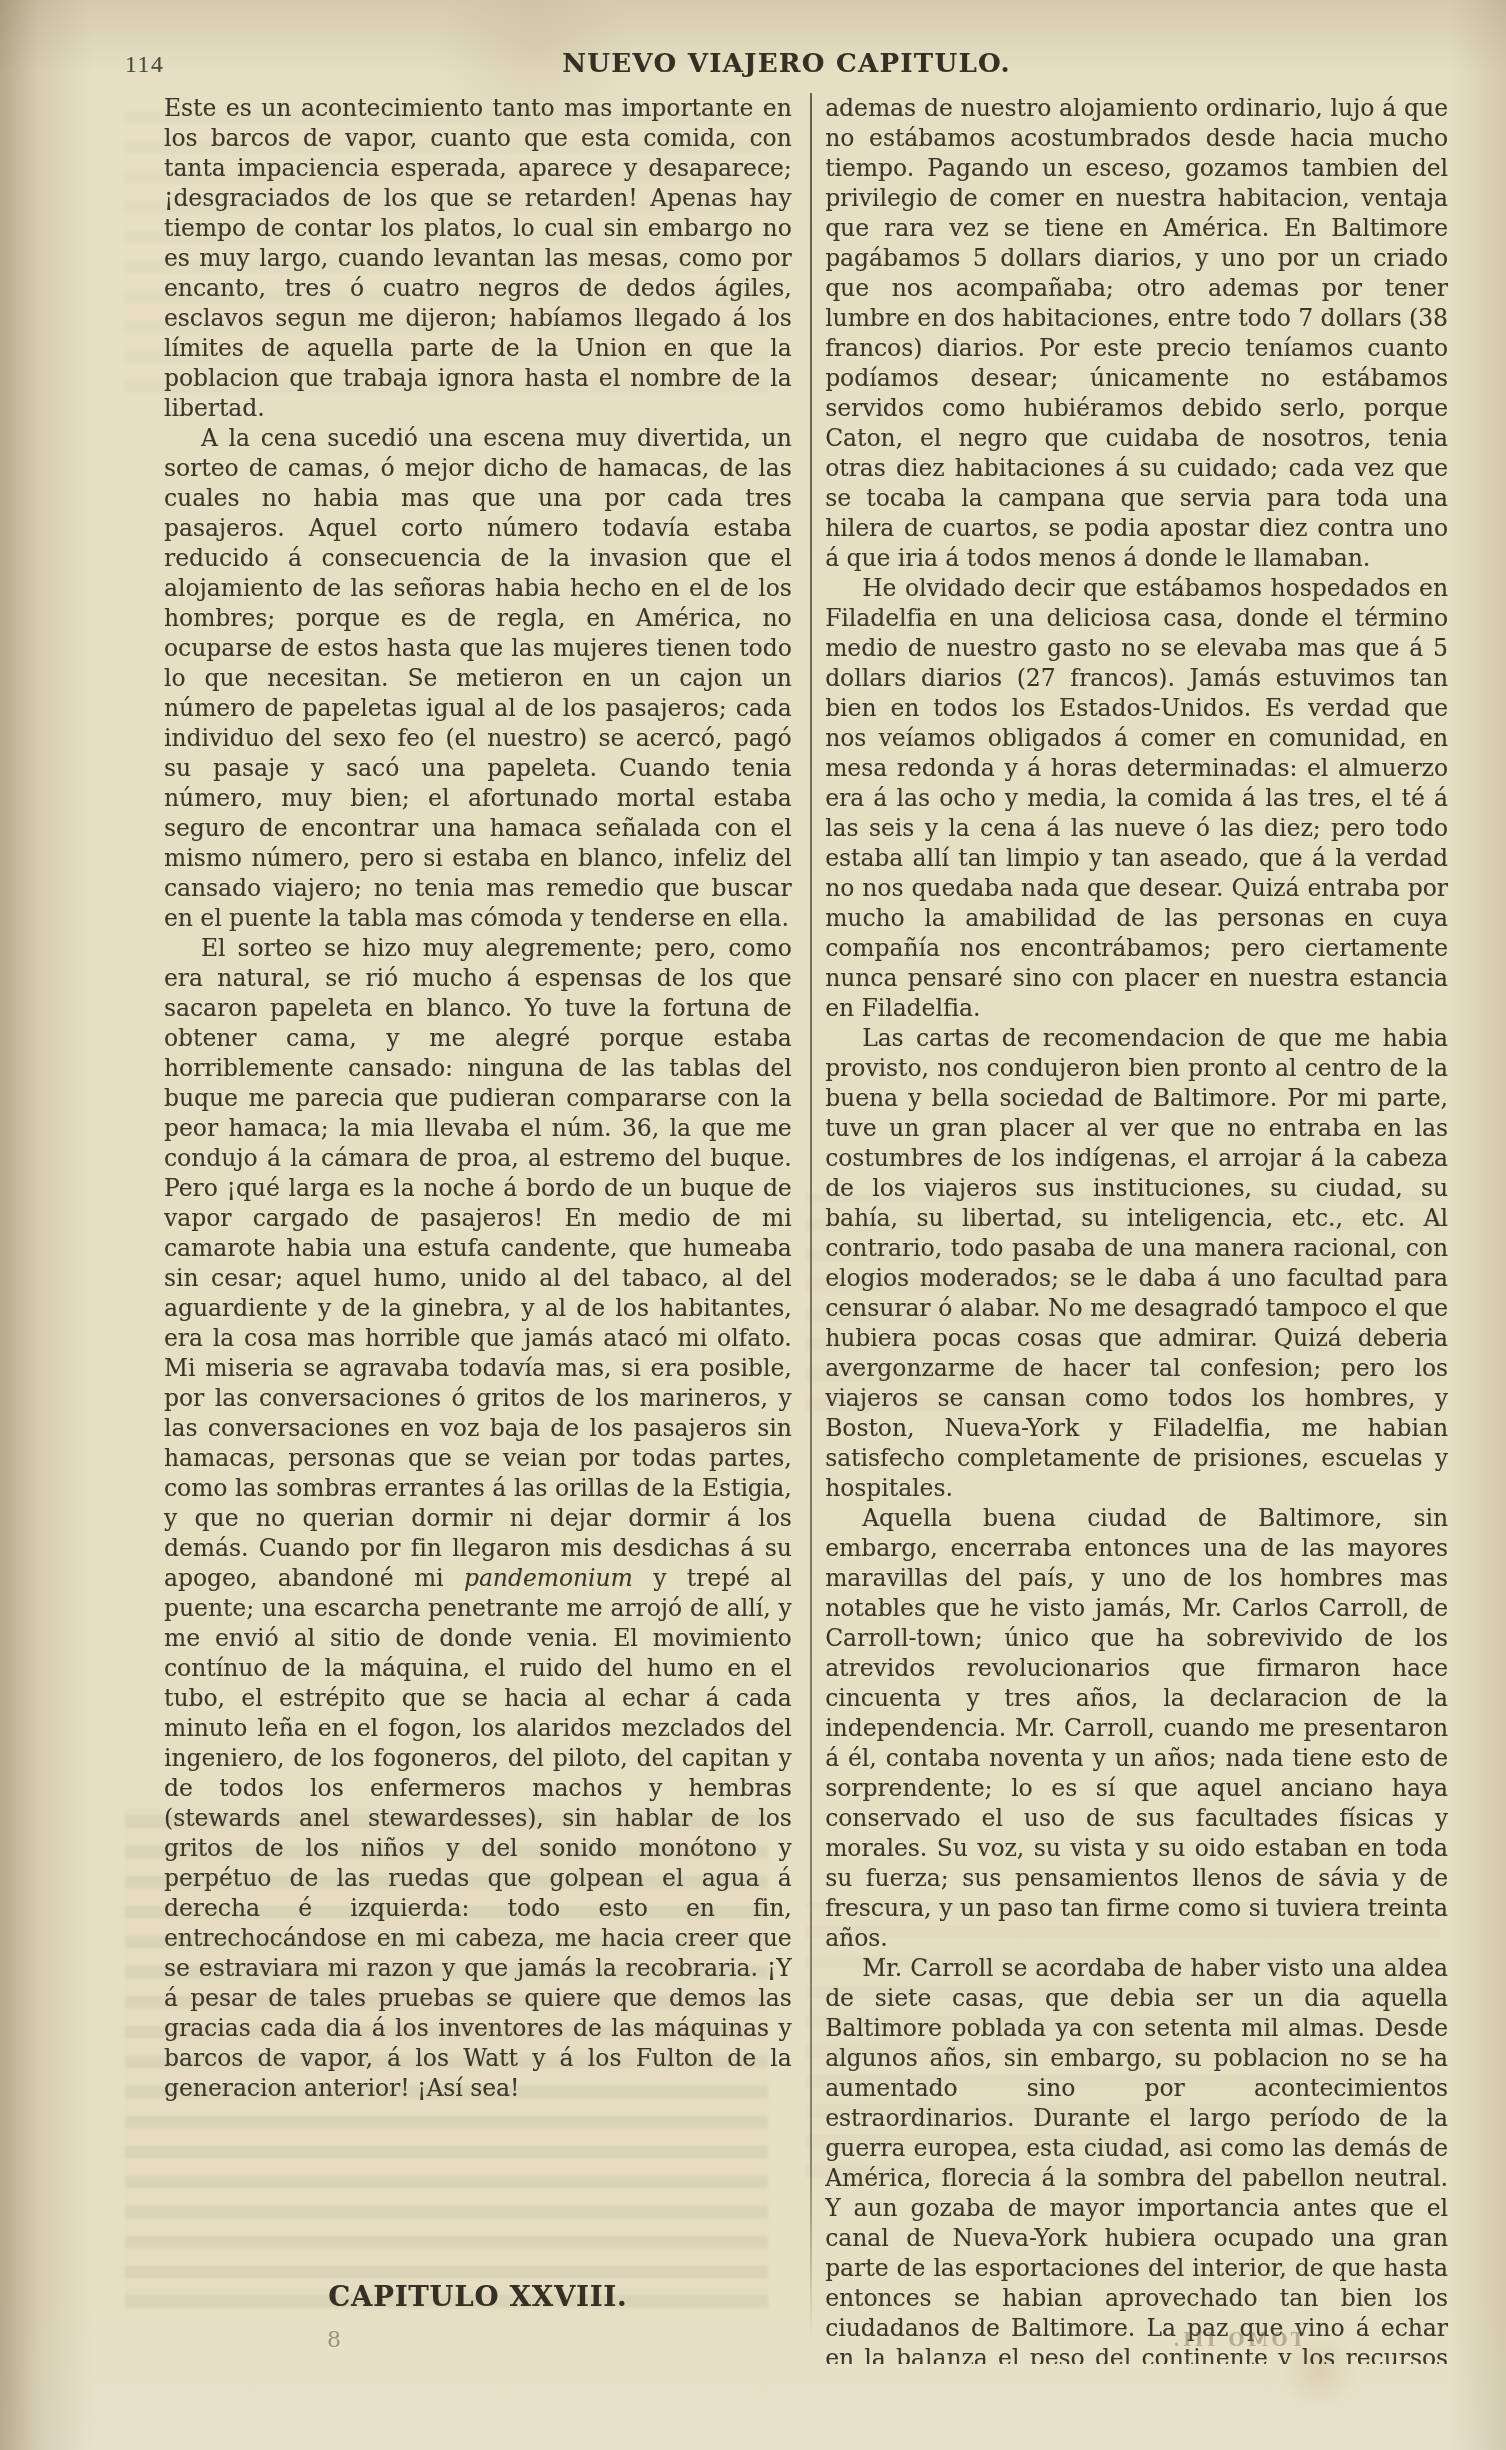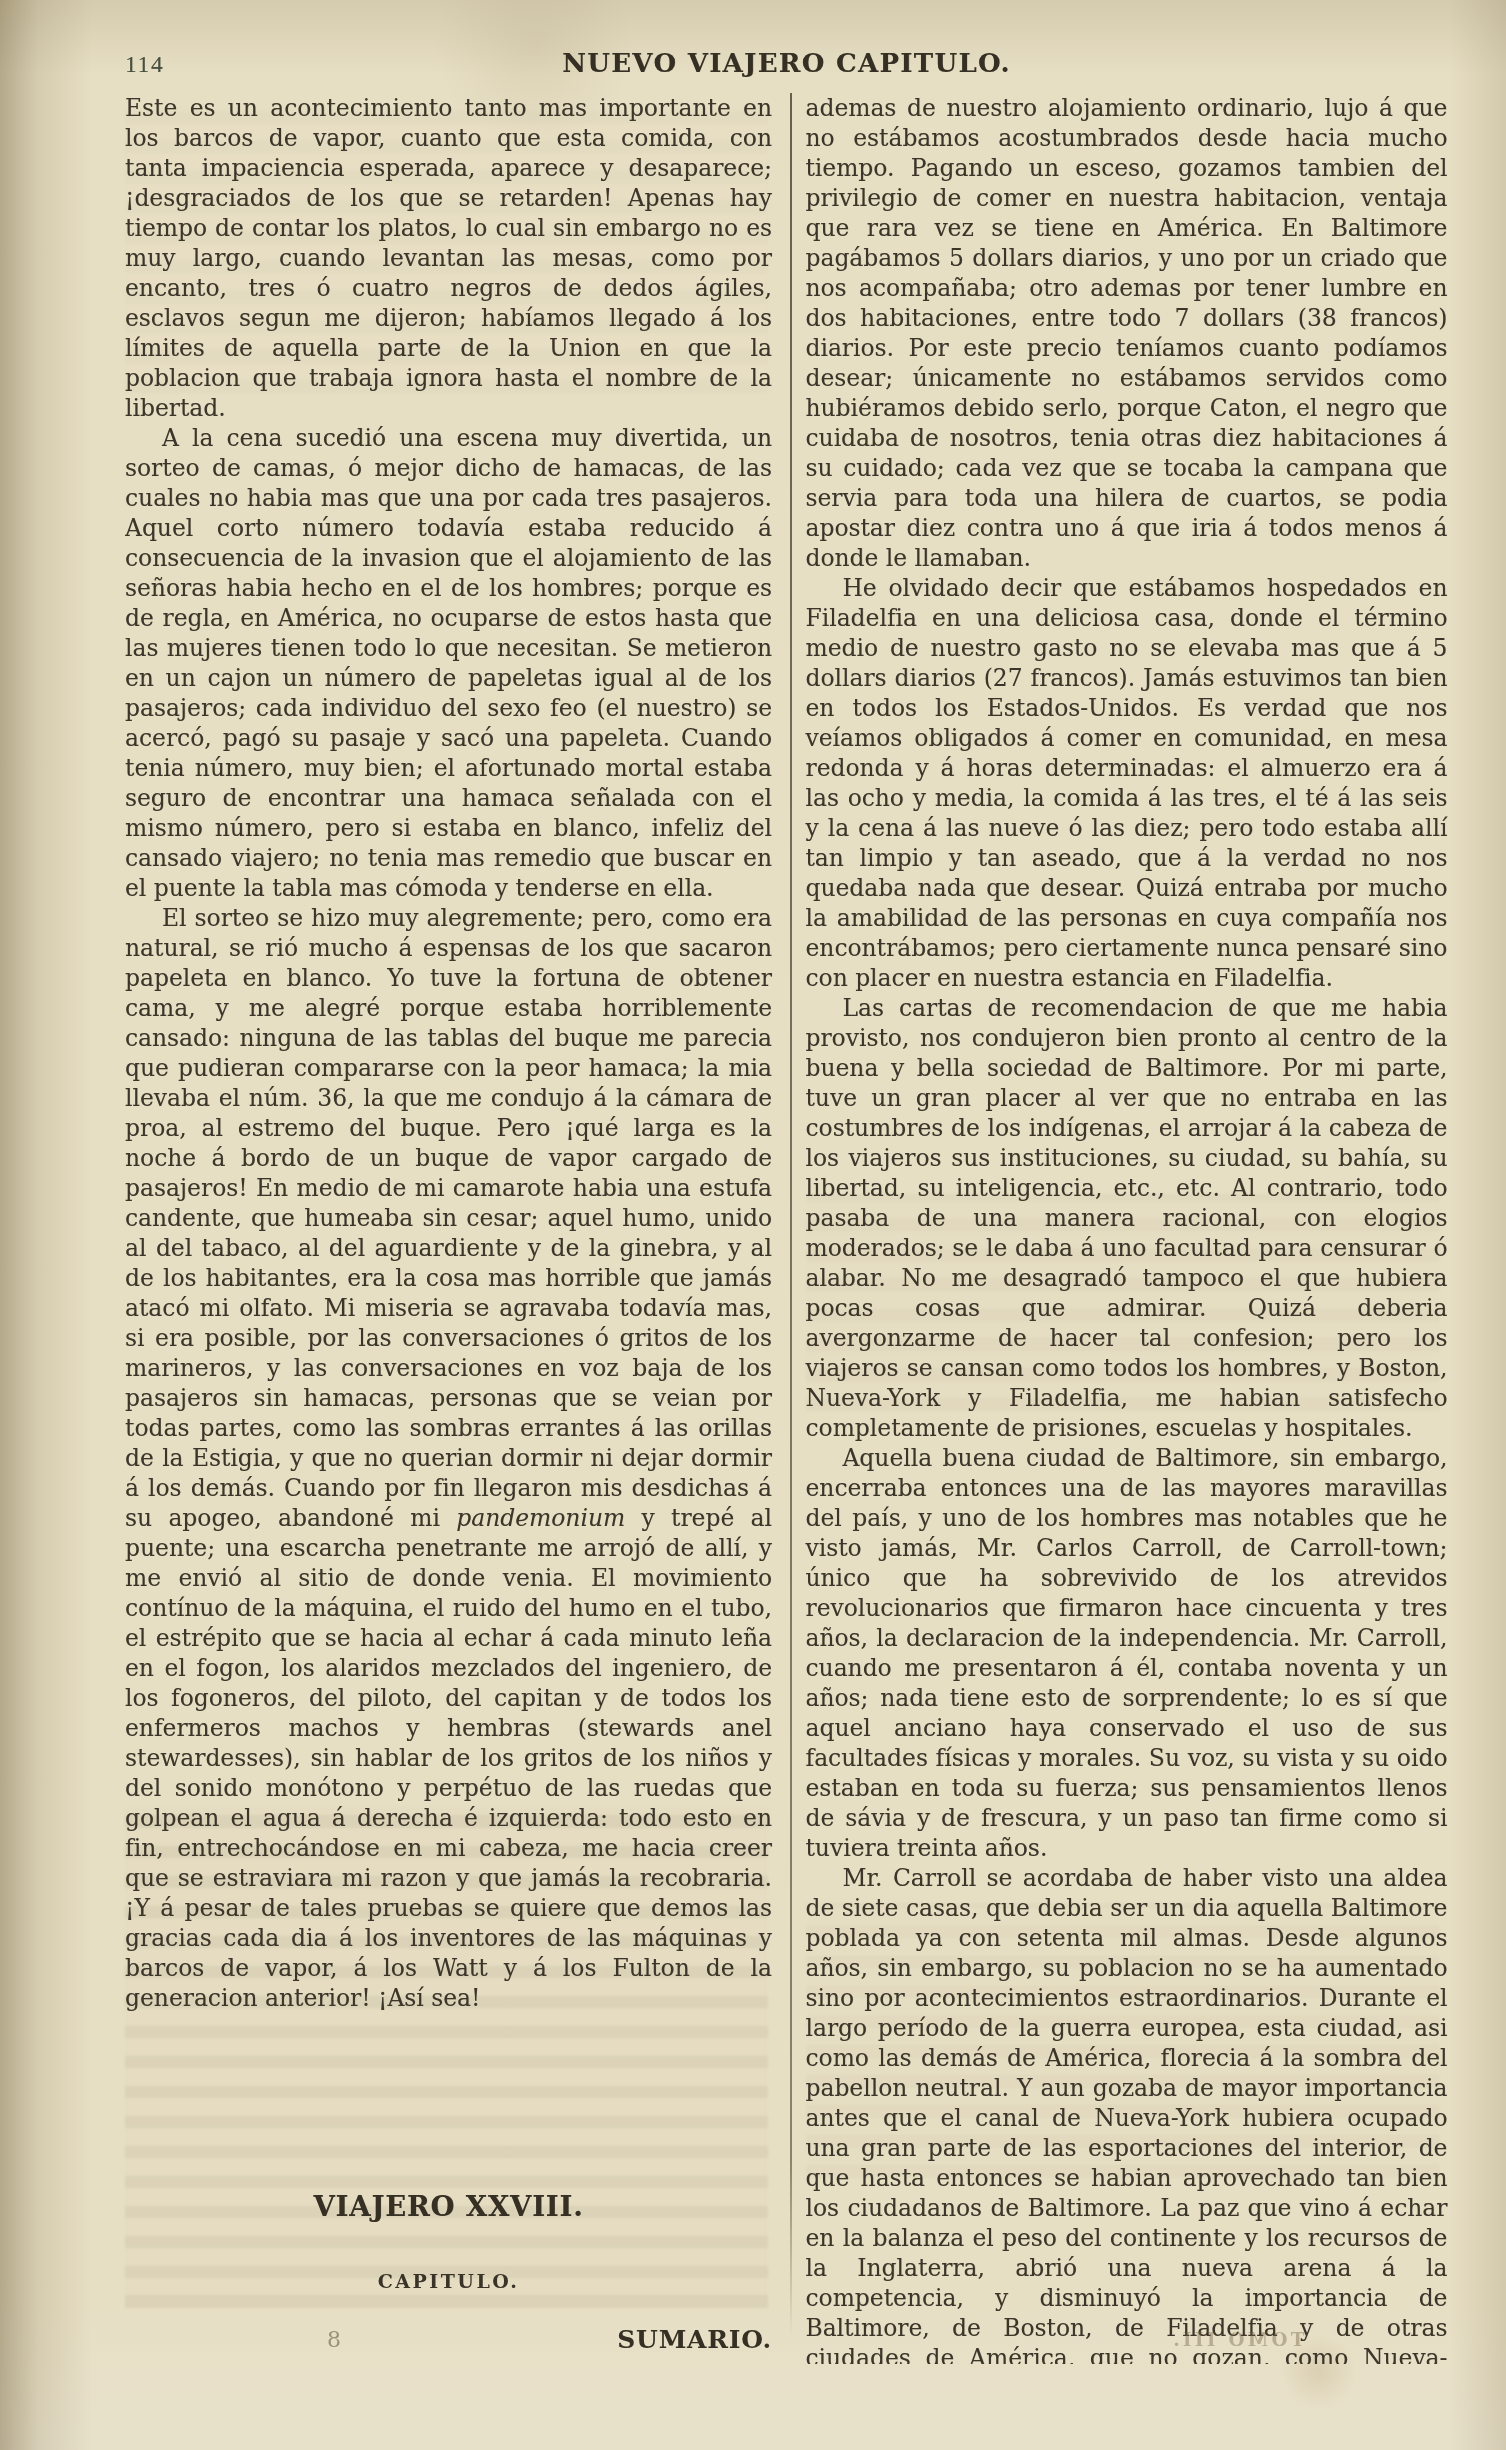--- a/index.html
+++ b/index.html
@@ -33,21 +33,21 @@
   .running-title{
     position:absolute;left:0;right:0;text-align:center;
     font-size:26px;font-weight:bold;letter-spacing:1.3px;color:#352f24;
     text-shadow:0.3px 0.4px 0.5px rgba(55,48,30,.35);
   }
   .columns{
     position:absolute;top:93px;left:125px;width:1323px;height:2271px;
     display:flex;overflow:hidden;
   }
   .col{position:relative;z-index:2;}
-  .col.left{width:647px;}
+  .col.left{width:647px;margin-left:39px;}
   .col.right{width:642px;}
   .divider{
     width:1.7px;height:2244px;
     margin-left:18.4px;margin-right:13.4px;
     background:linear-gradient(180deg, rgba(62,52,36,.75), rgba(62,52,36,.55) 92%, rgba(62,52,36,0));
   }
   p{
     margin:0;
     font-size:23.4px;line-height:30px;
     text-align:justify;
@@ -109,21 +109,21 @@
   <div class="bleed b2"></div>
   <div class="bleed b3"></div>
 
   <div class="columns">
 
     <div class="col left">
       <p class="no-indent">Este es un acontecimiento tanto mas importante en los barcos de vapor, cuanto que esta comida, con tanta impaciencia esperada, aparece y desaparece; ¡desgraciados de los que se retarden! Apenas hay tiempo de contar los platos, lo cual sin embargo no es muy largo, cuando levantan las mesas, como por encanto, tres ó cuatro negros de dedos ágiles, esclavos segun me dijeron; habíamos llegado á los límites de aquella parte de la Union en que la poblacion que trabaja ignora hasta el nombre de la libertad.</p>
       <p>A la cena sucedió una escena muy divertida, un sorteo de camas, ó mejor dicho de hamacas, de las cuales no habia mas que una por cada tres pasajeros. Aquel corto número todavía estaba reducido á consecuencia de la invasion que el alojamiento de las señoras habia hecho en el de los hombres; porque es de regla, en América, no ocuparse de estos hasta que las mujeres tienen todo lo que necesitan. Se metieron en un cajon un número de papeletas igual al de los pasajeros; cada individuo del sexo feo (el nuestro) se acercó, pagó su pasaje y sacó una papeleta. Cuando tenia número, muy bien; el afortunado mortal estaba seguro de encontrar una hamaca señalada con el mismo número, pero si estaba en blanco, infeliz del cansado viajero; no tenia mas remedio que buscar en el puente la tabla mas cómoda y tenderse en ella.</p>
       <p><span>El sorteo se hizo muy alegremente; pero, como era natural, se rió mucho á espensas de los que sacaron papeleta en blanco. Yo tuve la fortuna de obtener cama, y me alegré porque estaba horriblemente cansado: ninguna de las tablas del buque me parecia que pudieran compararse con la peor hamaca; la mia llevaba el núm. 36, la que me condujo á la cámara de proa, al estremo del buque. Pero ¡qué larga es la noche á bordo de un buque de vapor cargado de pasajeros! En medio de mi camarote habia una estufa candente, que humeaba sin cesar; aquel humo, unido al del tabaco, al del aguardiente y de la ginebra, y al de los habitantes, era la cosa mas horrible que jamás atacó mi olfato. Mi miseria se agravaba todavía mas, si era posible, por las conversaciones ó gritos de los marineros, y las conversaciones en voz baja de los pasajeros sin hamacas, personas que se veian por todas partes, como las sombras errantes á las orillas de la Estigia, y que no querian dormir ni dejar dormir á los demás. Cuando por fin llegaron mis desdichas á su apogeo, abandoné mi </span><i>pandemonium</i><span> y trepé al puente; una escarcha penetrante me arrojó de allí, y me envió al sitio de donde venia. El movimiento contínuo de la máquina, el ruido del humo en el tubo, el estrépito que se hacia al echar á cada minuto leña en el fogon, los alaridos mezclados del ingeniero, de los fogoneros, del piloto, del capitan y de todos los enfermeros machos y hembras (stewards anel stewardesses), sin hablar de los gritos de los niños y del sonido monótono y perpétuo de las ruedas que golpean el agua á derecha é izquierda: todo esto en fin, entrechocándose en mi cabeza, me hacia creer que se estraviara mi razon y que jamás la recobraria. ¡Y á pesar de tales pruebas se quiere que demos las gracias cada dia á los inventores de las máquinas y barcos de vapor, á los Watt y á los Fulton de la generacion anterior! ¡Así sea!</span></p>
 
-      <h2 class="chapter-heading">VIAJERO XXVIII.</h2>
+      <h2 class="chapter-heading">CAPITULO XXVIII.</h2>
       <h3 class="chapter-subheading">CAPITULO.</h3>
       <h4 class="summary-label">SUMARIO.</h4>
 
     </div>
 
     <div class="divider"></div>
 
     <div class="col right">
       <p class="no-indent">ademas de nuestro alojamiento ordinario, lujo á que no estábamos acostumbrados desde hacia mucho tiempo. Pagando un esceso, gozamos tambien del privilegio de comer en nuestra habitacion, ventaja que rara vez se tiene en América. En Baltimore pagábamos 5 dollars diarios, y uno por un criado que nos acompañaba; otro ademas por tener lumbre en dos habitaciones, entre todo 7 dollars (38 francos) diarios. Por este precio teníamos cuanto podíamos desear; únicamente no estábamos servidos como hubiéramos debido serlo, porque Caton, el negro que cuidaba de nosotros, tenia otras diez habitaciones á su cuidado; cada vez que se tocaba la campana que servia para toda una hilera de cuartos, se podia apostar diez contra uno á que iria á todos menos á donde le llamaban.</p>
       <p>He olvidado decir que estábamos hospedados en Filadelfia en una deliciosa casa, donde el término medio de nuestro gasto no se elevaba mas que á 5 dollars diarios (27 francos). Jamás estuvimos tan bien en todos los Estados-Unidos. Es verdad que nos veíamos obligados á comer en comunidad, en mesa redonda y á horas determinadas: el almuerzo era á las ocho y media, la comida á las tres, el té á las seis y la cena á las nueve ó las diez; pero todo estaba allí tan limpio y tan aseado, que á la verdad no nos quedaba nada que desear. Quizá entraba por mucho la amabilidad de las personas en cuya compañía nos encontrábamos; pero ciertamente nunca pensaré sino con placer en nuestra estancia en Filadelfia.</p>

